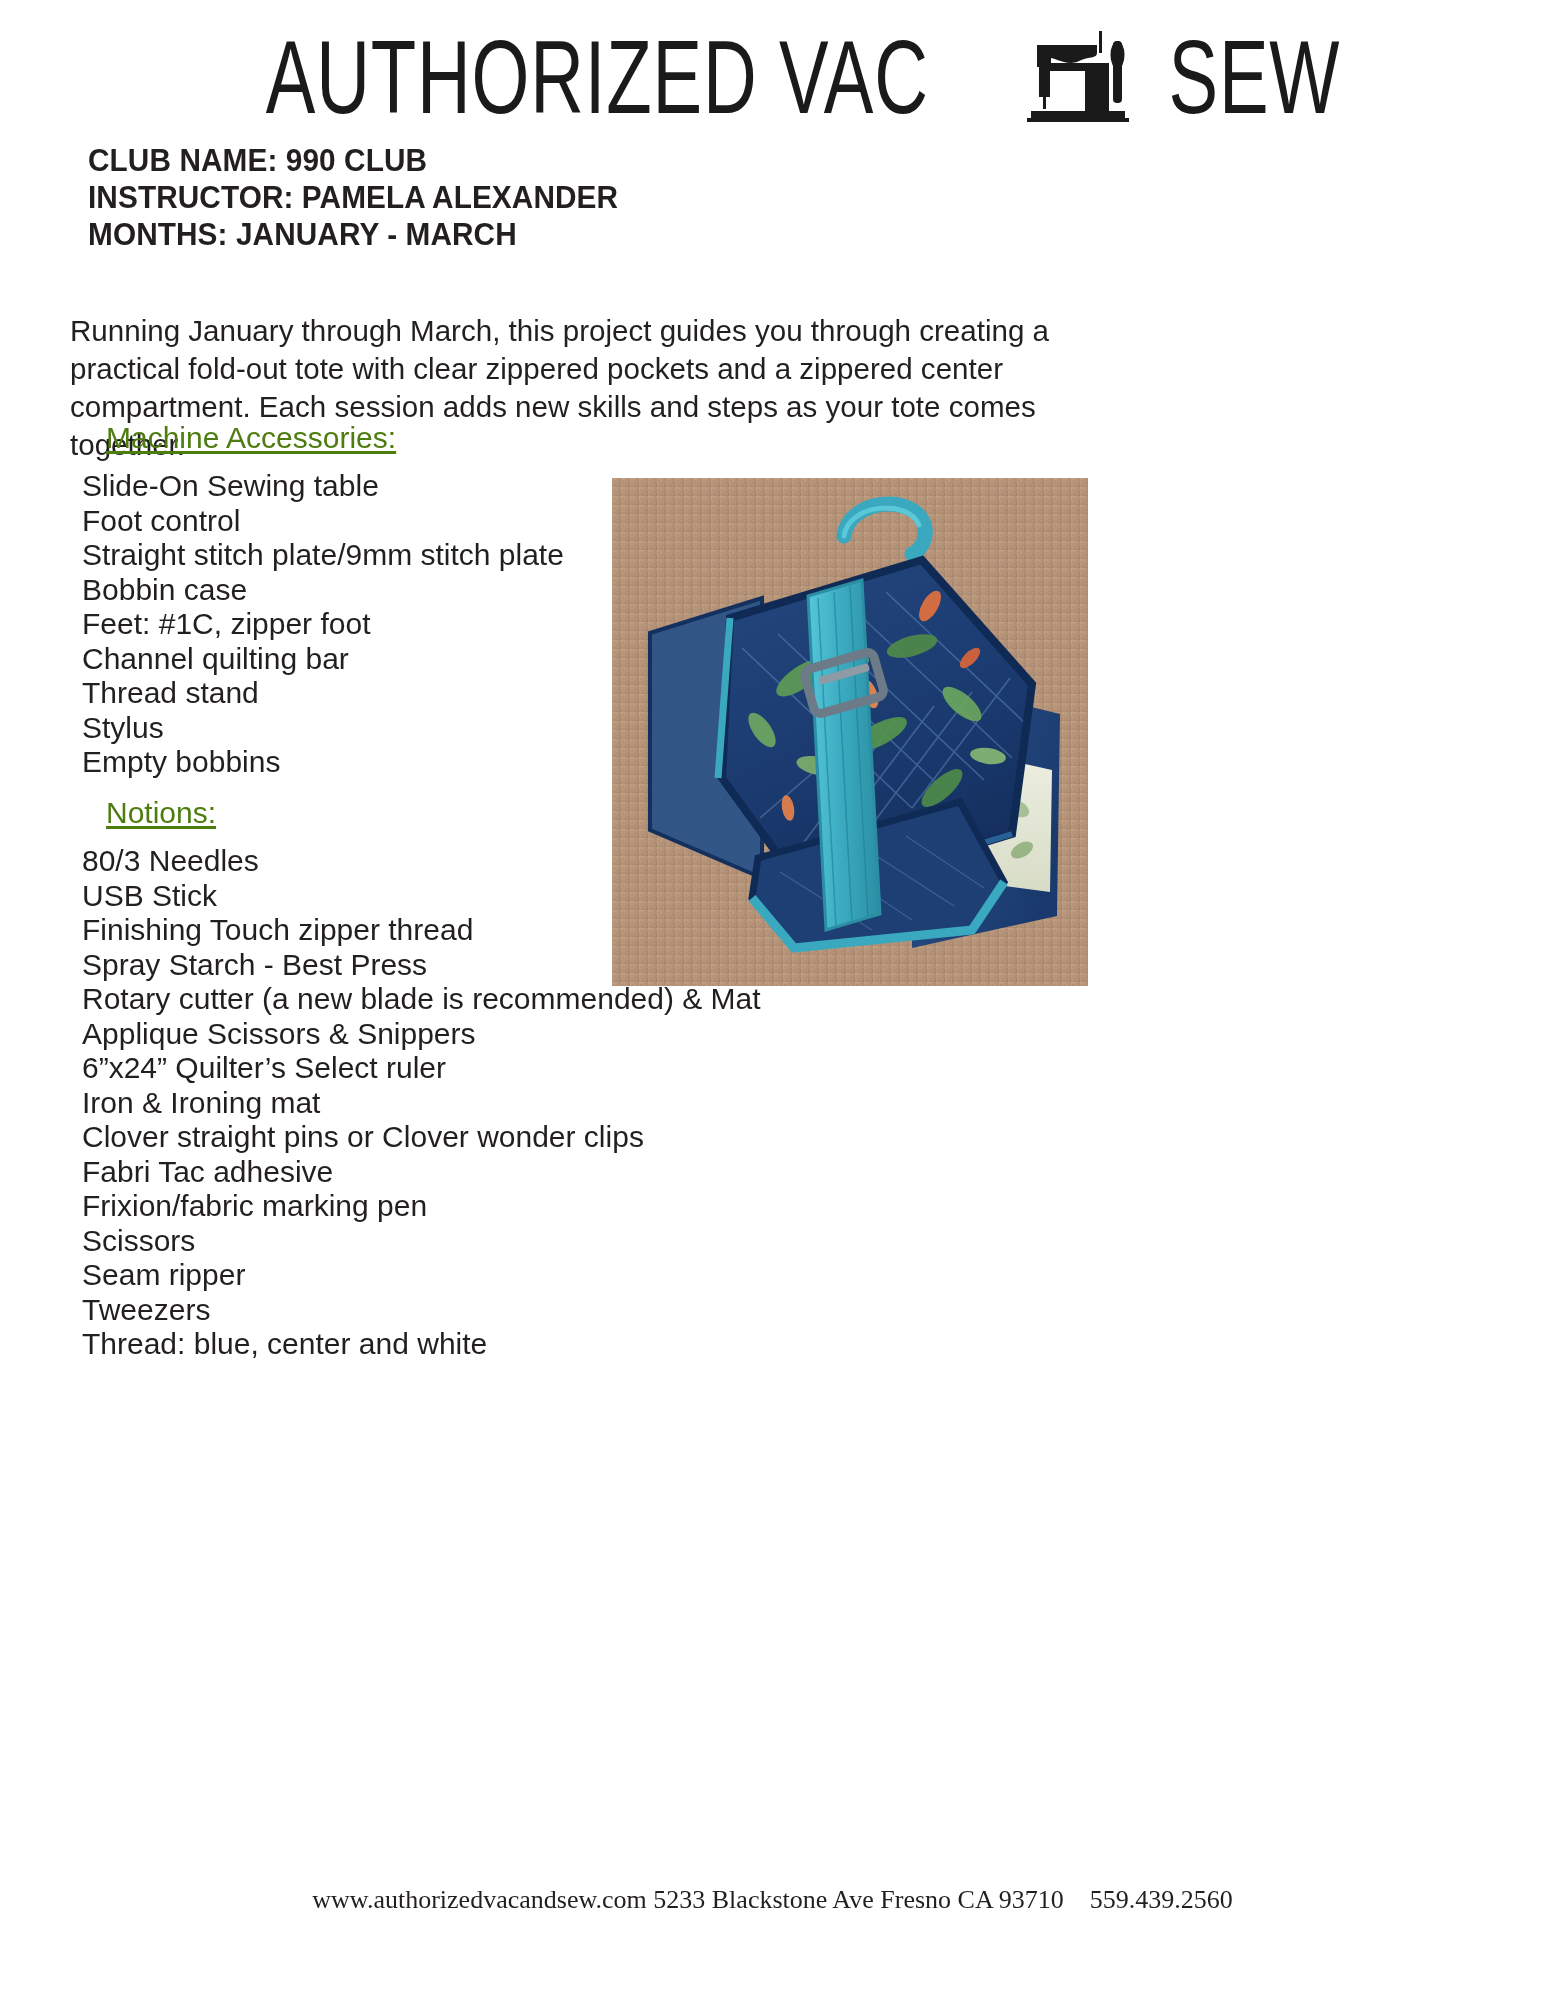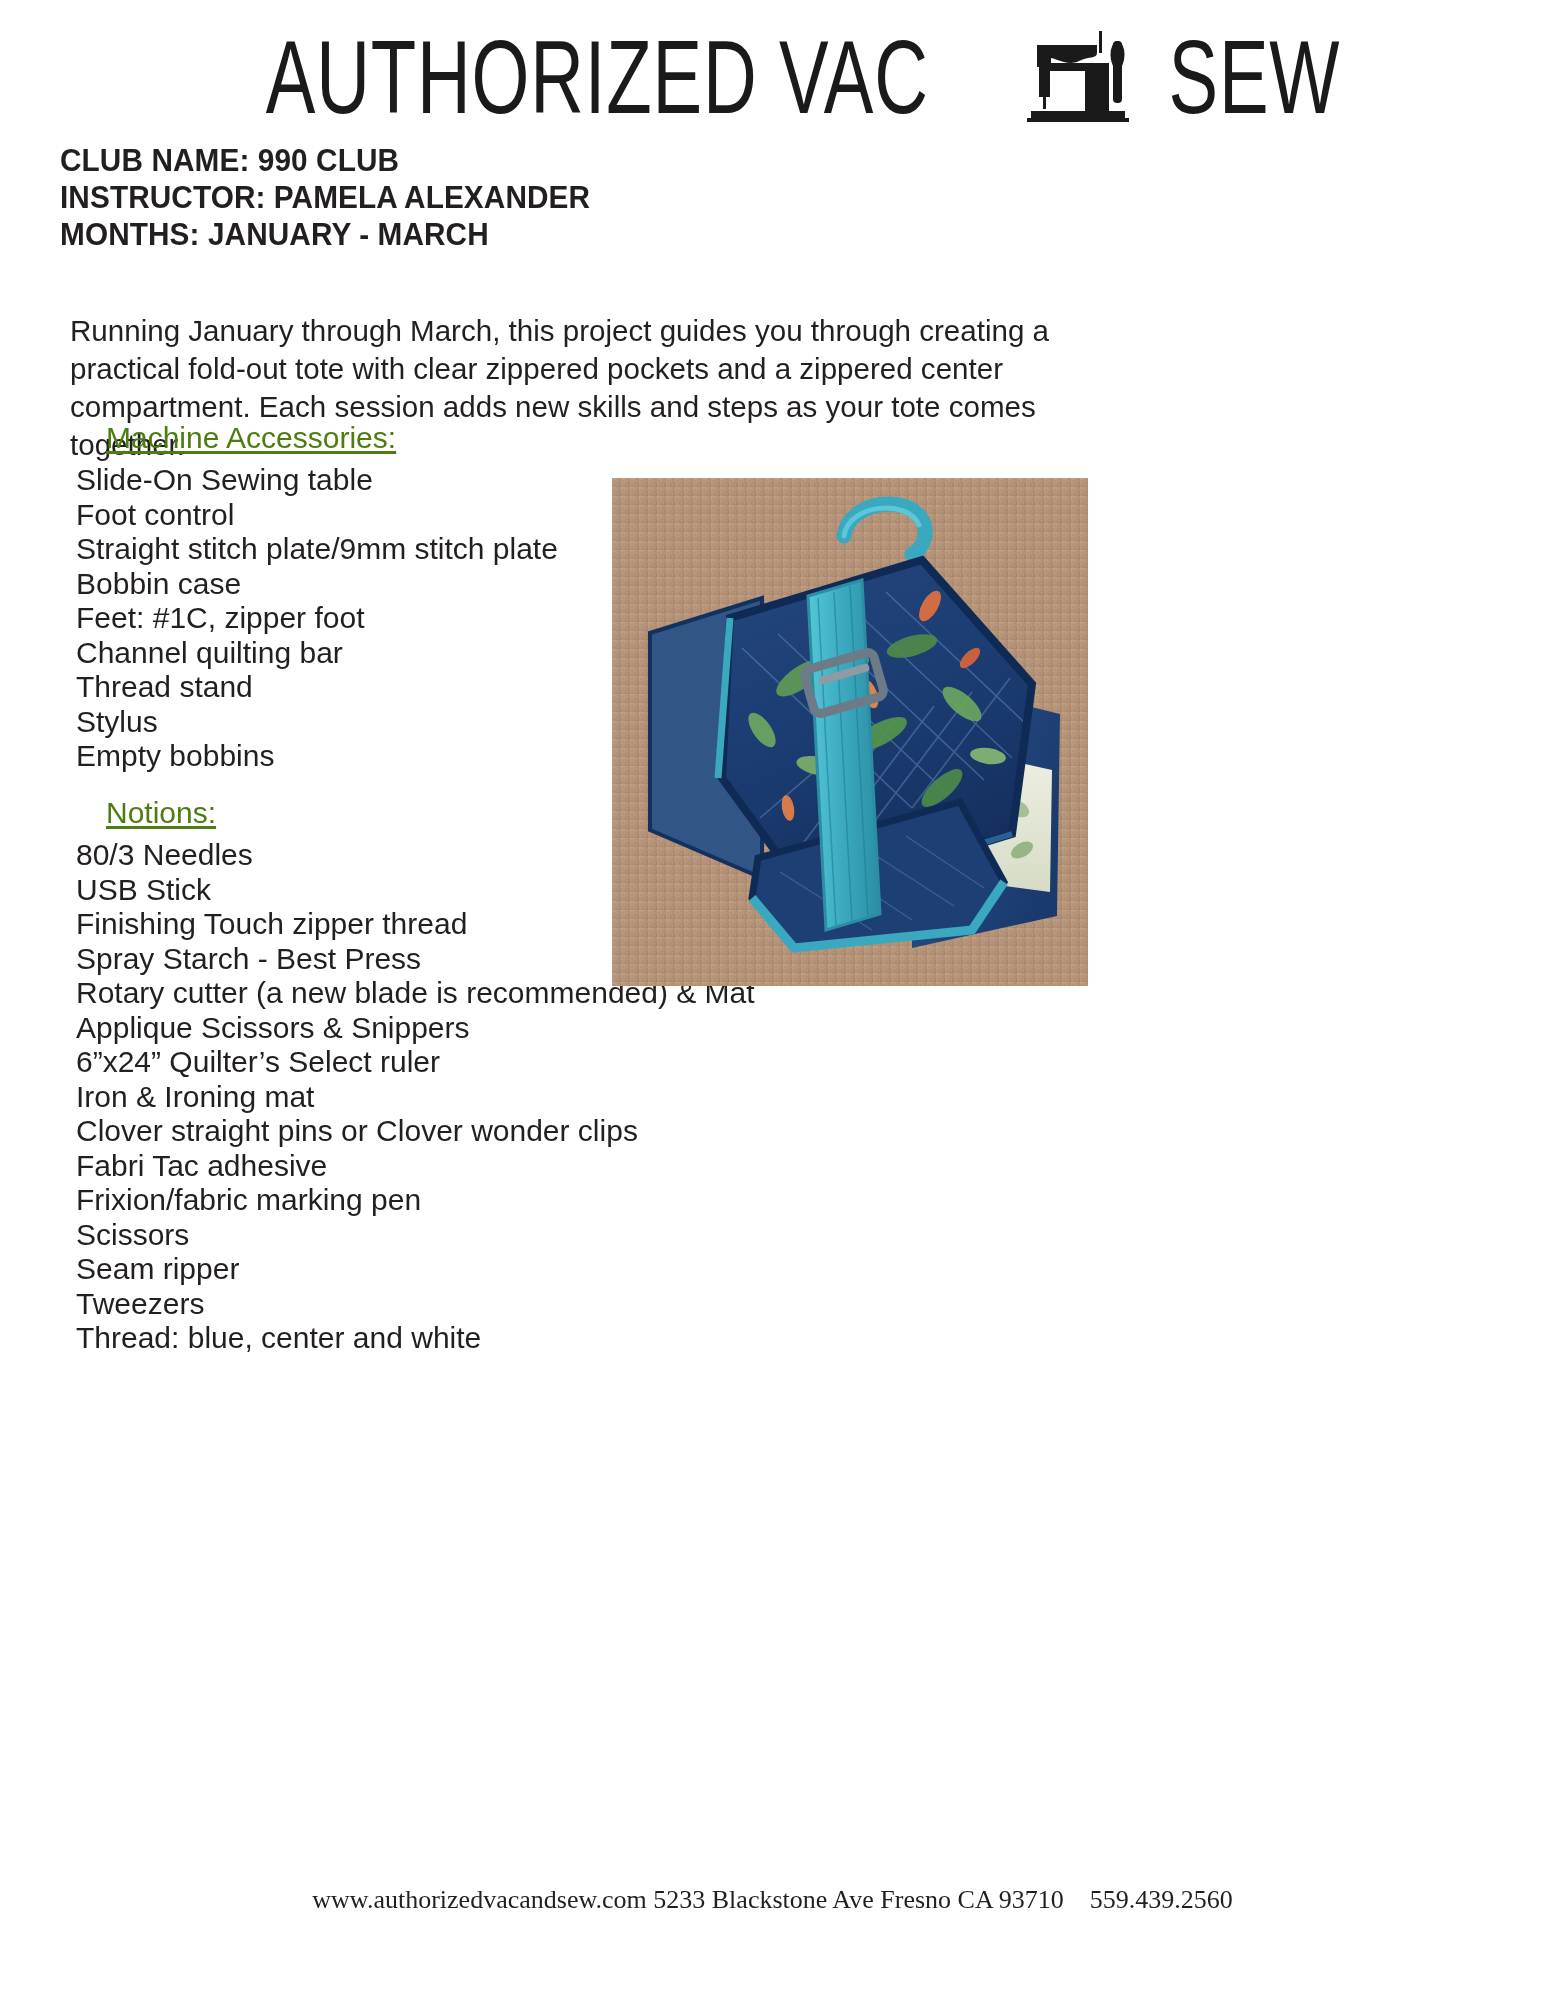--- a/index.html
+++ b/index.html
@@ -49,21 +49,21 @@
   .logo-machine {
     width: 108px;
     height: 96px;
     display: block;
     flex: 0 0 auto;
   }
 
   
   .club-info {
     position: absolute;
-    left: 60px;
+    left: 88px;
     top: 142px;
     width: 1050px;
   }
   .club-line {
     font-size: 31px;
     line-height: 37px;
     font-weight: bold;
     letter-spacing: 0.1px;
     color: #231f20;
     white-space: nowrap;
@@ -101,21 +101,21 @@
     font-weight: normal;
     text-decoration: underline;
     text-underline-offset: 3px;
     color: #4d7c0f;
     margin-bottom: 2px;
     display: inline-block;
     margin-left: 36px;
   }
   .section-list {
     list-style: none;
-    margin: 6px;
+    margin: 12px;
     padding: 0;
   }
   .section-list li {
     font-size: 30px;
     line-height: 34.5px;
     font-weight: 400;
     color: #231f20;
     white-space: nowrap;
   }
 

